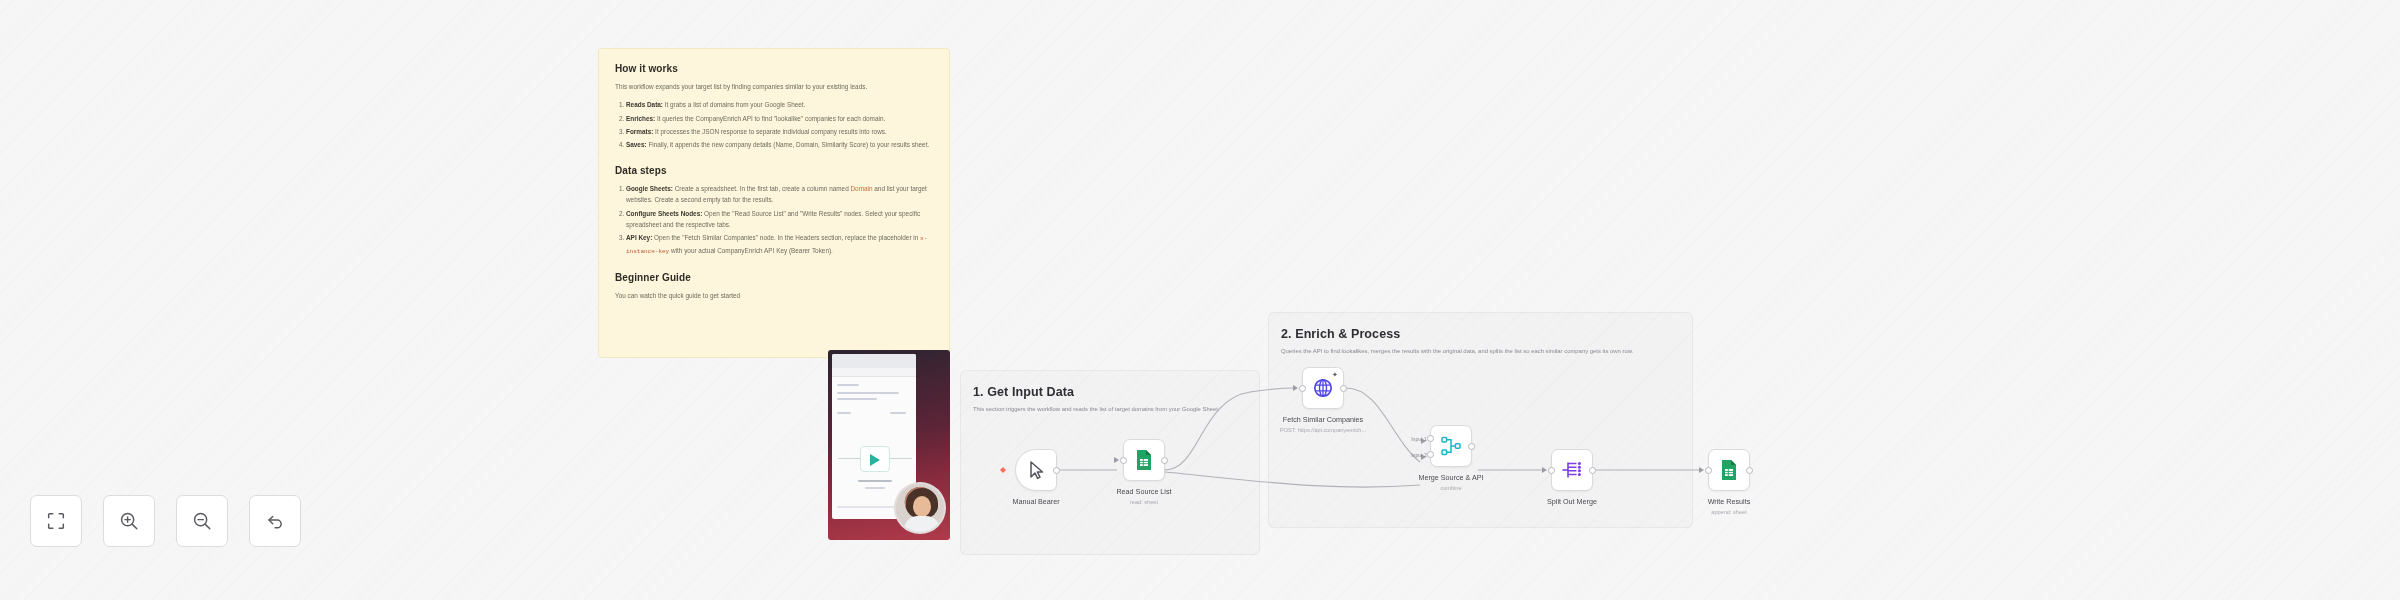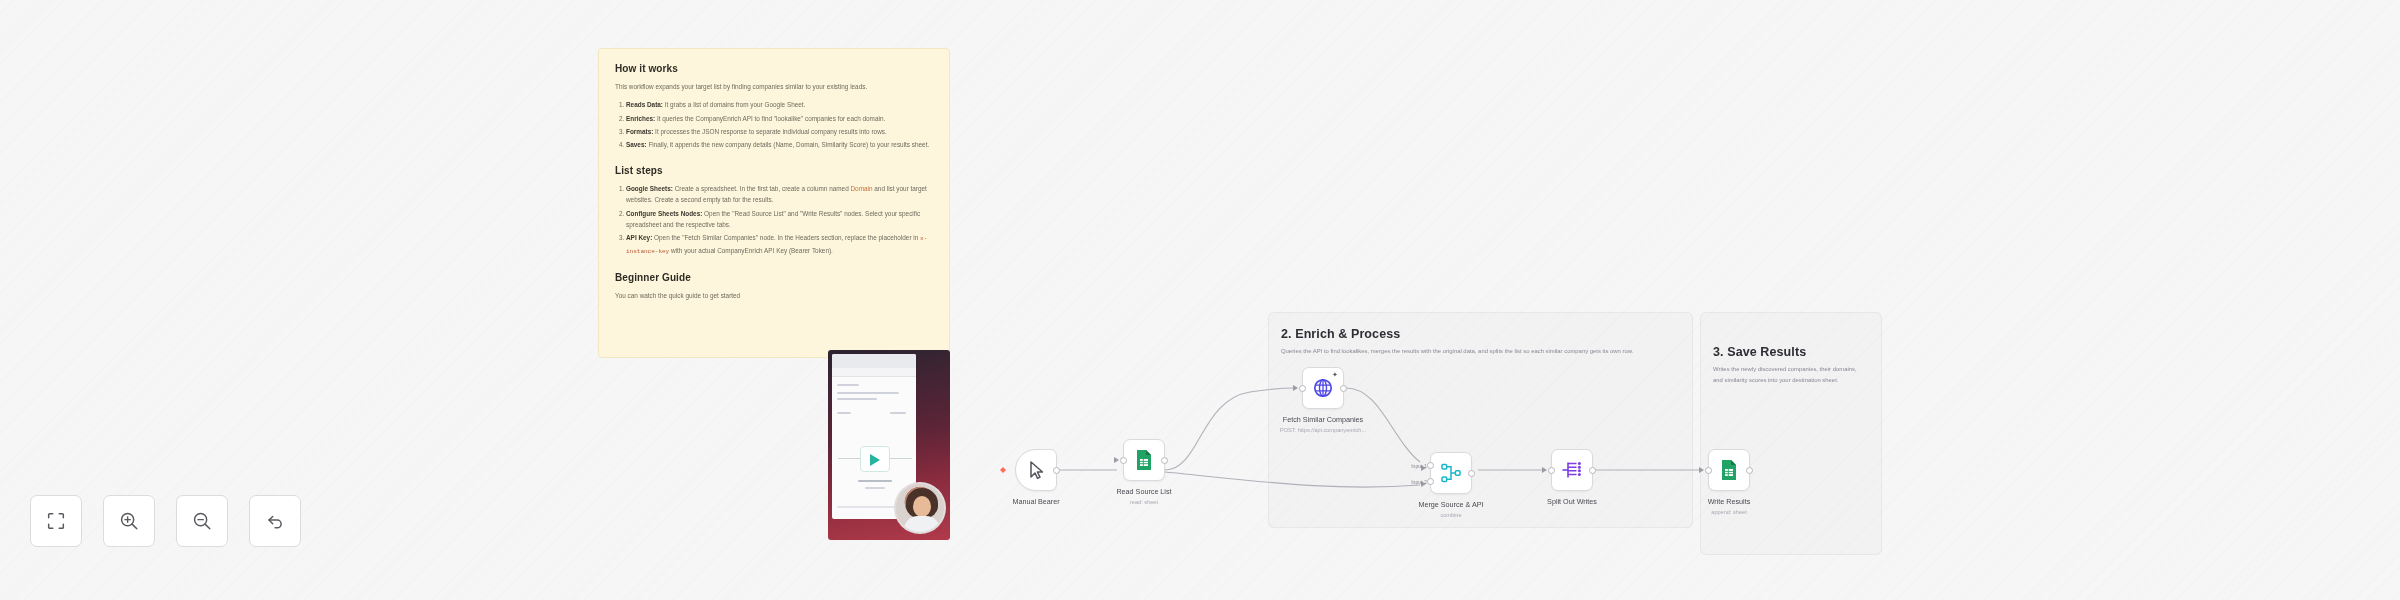--- a/index.html
+++ b/index.html
@@ -160,21 +160,21 @@
   <div class="sticky">
     <h2>How it works</h2>
     <p class="lead">This workflow expands your target list by finding companies similar to your existing leads.</p>
     <ol>
       <li><b>Reads Data:</b><span> It grabs a list of domains from your Google Sheet.</span></li>
       <li><b>Enriches:</b><span> It queries the CompanyEnrich API to find "lookalike" companies for each domain.</span></li>
       <li><b>Formats:</b><span> It processes the JSON response to separate individual company results into rows.</span></li>
       <li><b>Saves:</b><span> Finally, it appends the new company details (Name, Domain, Similarity Score) to your results sheet.</span></li>
     </ol>
 
-    <h2 class="second">List steps</h2>
+    <h2 class="second">Data steps</h2>
     <ol>
       <li>
         <b>Google Sheets:</b><span> Create a spreadsheet. In the first tab, create a column named </span><span class="lnk">Domain</span><span> and list your target websites. Create a second empty tab for the results.</span>
       </li>
       <li>
         <b>Configure Sheets Nodes:</b><span> Open the "Read Source List" and "Write Results" nodes. Select your specific spreadsheet and the respective tabs.</span>
       </li>
       <li>
         <b>API Key:</b><span> Open the "Fetch Similar Companies" node. In the Headers section, replace the placeholder in </span><span class="code">x-instance-key</span><span> with your actual CompanyEnrich API Key (Bearer Token).</span>
       </li>
@@ -200,27 +200,27 @@
       <div class="txtline" style="left:33px;top:133px;width:20px;background:#d3d6dd;"></div>
       <div class="txtline" style="left:5px;top:152px;width:70px;background:#e2e4ea;"></div>
     </div>
     <div class="cam">
       <div class="hair"></div>
       <div class="face"></div>
       <div class="body"></div>
     </div>
   </div>
 
+  <div class="section" id="sec1">
+    <div class="sec-title">1. Get Input Data</div>
+    <div class="sec-desc">This section triggers the workflow and reads the list of target domains from your Google Sheet.</div>
+  </div>
   <div class="section" id="sec2">
     <div class="sec-title">2. Enrich &amp; Process</div>
     <div class="sec-desc">Queries the API to find lookalikes, merges the results with the original data, and splits the list so each similar company gets its own row.</div>
-  </div>
-  <div class="section" id="sec3">
-    <div class="sec-title">3. Save Results</div>
-    <div class="sec-desc">Writes the newly discovered companies, their domains, and similarity scores into your destination sheet.</div>
   </div>
 
   <svg class="wire">
     <g stroke="#b0b0b8" stroke-width="1.1" fill="none">
       <path d="M1057 470 L1117 470"></path>
       <path d="M1165 470 C1200 470 1200 400 1250 392 C1275 388 1288 388 1296 388"></path>
       <path d="M1165 472 C1250 480 1330 492 1420 485"></path>
       <path d="M1346 388 C1380 388 1392 440 1420 462"></path>
       <path d="M1478 470 L1545 470"></path>
       <path d="M1593 470 L1702 470"></path>
@@ -263,21 +263,21 @@
         <circle cx="12" cy="12" r="8.2" fill="none" stroke="#4f46e5" stroke-width="1.7"></circle>
         <ellipse cx="12" cy="12" rx="3.5" ry="8.2" fill="none" stroke="#4f46e5" stroke-width="1.4"></ellipse>
         <path d="M4 9.2 h16 M4 14.8 h16 M12 3.8 v16.4" stroke="#4f46e5" stroke-width="1.3"></path>
       </svg>
       <span class="port out"></span>
     </div>
     <div class="node-label">Fetch Similar Companies</div>
     <div class="node-sub">POST: https://api.companyenrich...</div>
   </div>
 
-  <div class="node-wrap" style="left:1430px; top:452px;border-radius:11px;">
+  <div class="node-wrap" style="left:1430px; top:425px;border-radius:11px;">
     <div class="node">
       <span class="arrow-in a2a"></span>
       <span class="arrow-in a2b"></span>
       <span class="port in in2a"></span>
       <span class="port in in2b"></span>
       <span class="port-label" style="top:10px; right:44px;">Input 1</span>
       <span class="port-label" style="top:26px; right:44px;">Input 2</span>
       <svg class="glyph" viewBox="0 0 24 24">
         <rect x="3" y="3.5" width="4.6" height="4.6" rx="1" fill="none" stroke="#18b6c9" stroke-width="1.5"></rect>
         <rect x="3" y="15.9" width="4.6" height="4.6" rx="1" fill="none" stroke="#18b6c9" stroke-width="1.5"></rect>
@@ -298,21 +298,21 @@
         <path d="M2.5 12 H8" stroke="#7b3fe4" stroke-width="1.6"></path>
         <path d="M8 4.5 V19.5" stroke="#7b3fe4" stroke-width="1.6"></path>
         <path d="M8 5.6 H16.5 M8 9.2 H16.5 M8 12.8 H16.5 M8 16.4 H16.5" stroke="#7b3fe4" stroke-width="1.5"></path>
         <circle cx="19.4" cy="5.6" r="1.5" fill="#7b3fe4"></circle>
         <circle cx="19.4" cy="9.2" r="1.5" fill="#7b3fe4"></circle>
         <circle cx="19.4" cy="12.8" r="1.5" fill="#7b3fe4"></circle>
         <circle cx="19.4" cy="16.4" r="1.5" fill="#7b3fe4"></circle>
       </svg>
       <span class="port out"></span>
     </div>
-    <div class="node-label">Split Out Writes</div>
+    <div class="node-label">Split Out Merge</div>
   </div>
 
   <div class="node-wrap" style="left:1708px; top:449px;">
     <div class="node">
       <span class="arrow-in"></span>
       <span class="port in"></span>
       <svg class="glyph" viewBox="0 0 24 24">
         <path d="M5 2 h9 l5 5 v15 h-14 z" fill="#21a366"></path>
         <path d="M14 2 l5 5 h-5 z" fill="#107c41"></path>
         <rect x="8" y="11" width="8" height="7" fill="#fff"></rect>

